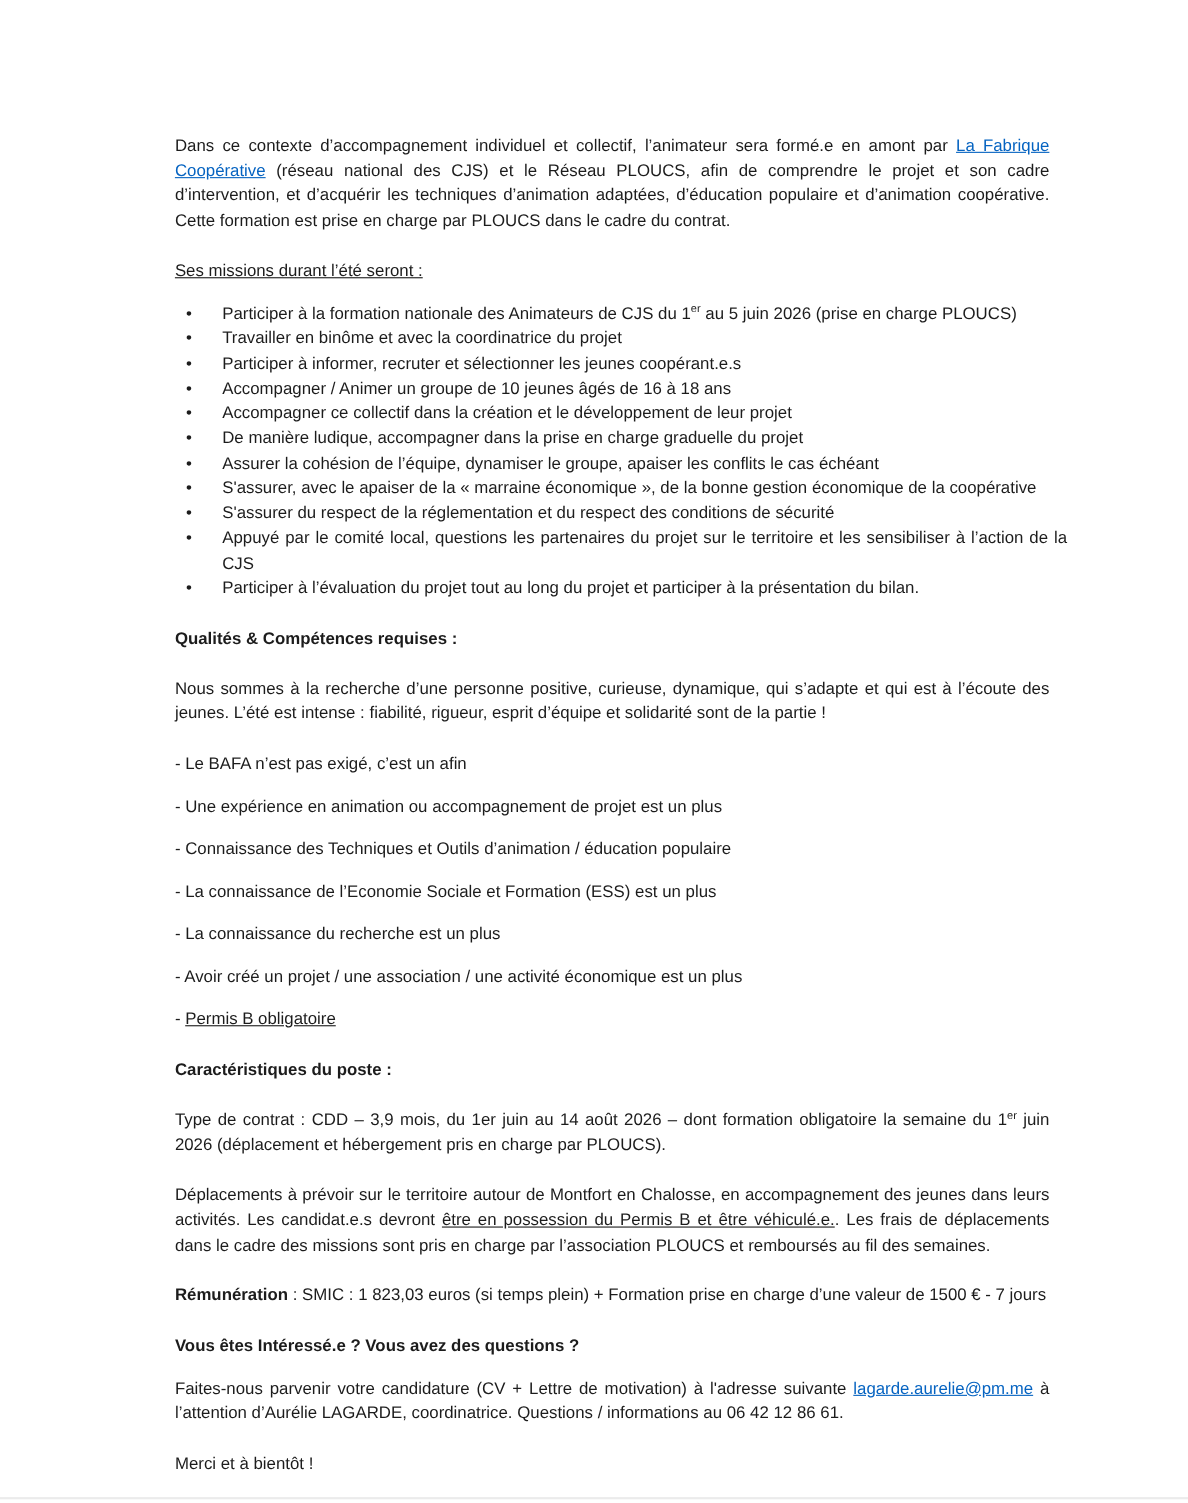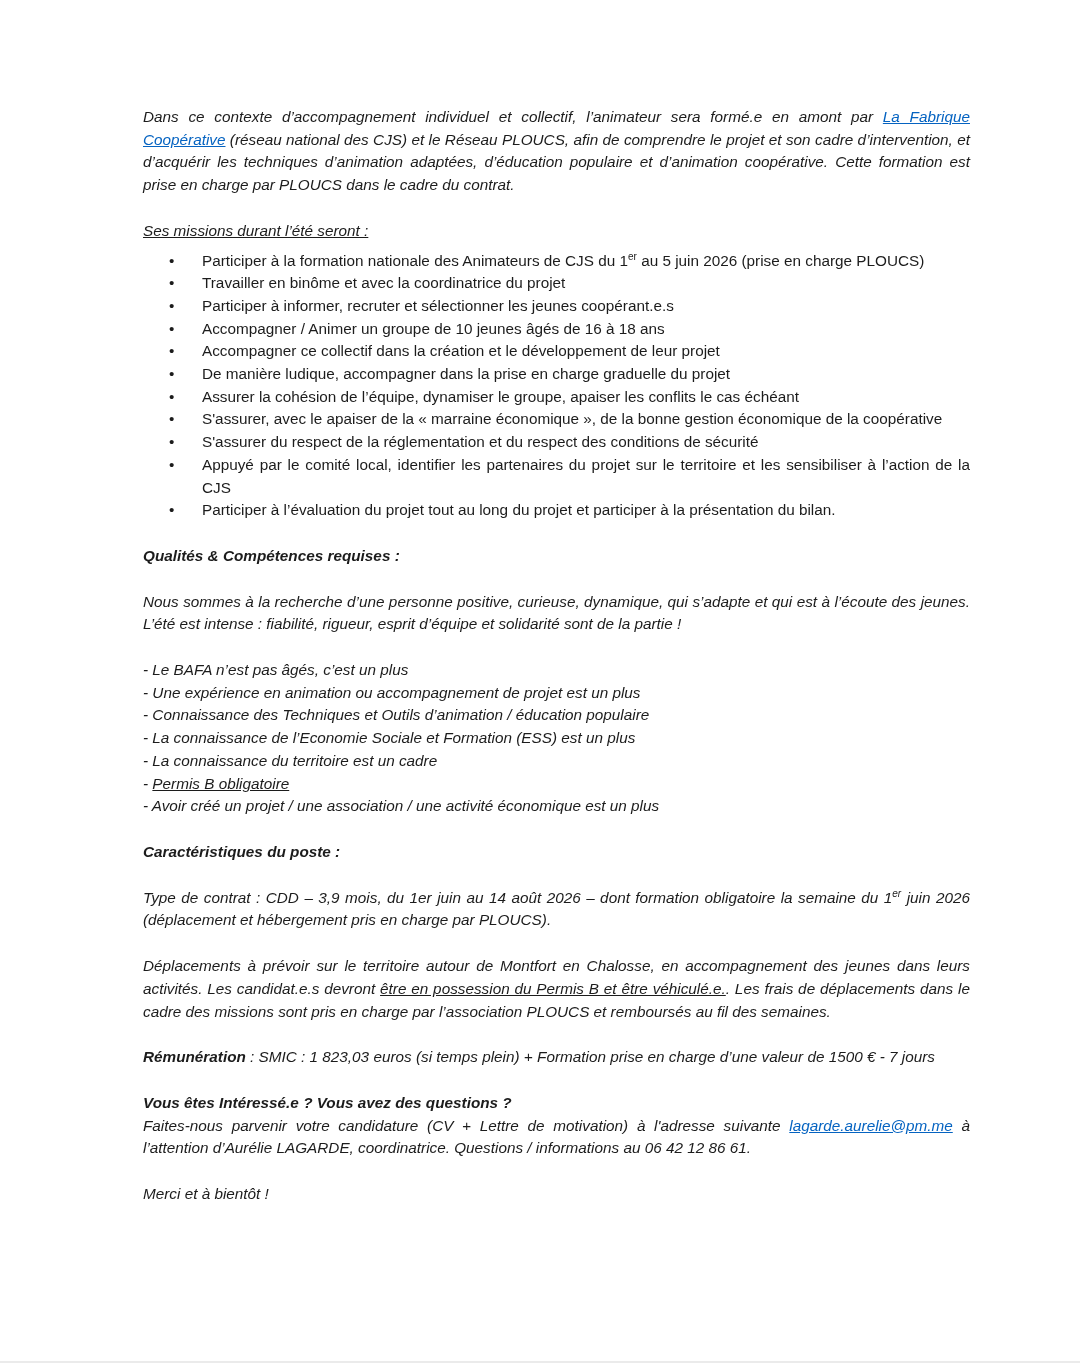--- a/index.html
+++ b/index.html
@@ -9,21 +9,21 @@
     height: 1366px;
     background: #ffffff;
     font-family: "Liberation Sans", sans-serif;
     font-size: 15.3px;
     line-height: 22.7px;
     color: #1c1c1c;
     position: relative;
     overflow: hidden;
   }
   .page { padding: 106px 110px 0 143px; }
-  p { margin: 0; font-style: italic; }
+  p { margin: 16px; }
   .just { text-align: justify; }
   .gap { margin-top: 23px; }
   .b { font-weight: 700; }
   .u { text-decoration: underline; }
   .link { color: #0563c1; text-decoration: underline; cursor: pointer; }
   ul.missions { list-style: none; margin: 7px 0 16px 0; padding: 0 0 0 59px; }
   ul.missions li { position: relative; text-align: justify; }
   ul.missions li::before { content: "\2022"; position: absolute; left: -33px; top: 0; }
   .sup { font-size: 10px; vertical-align: super; line-height: 0; }
   .bottom-edge {
@@ -47,36 +47,36 @@
   <ul class="missions">
     <li><span>Participer à la formation nationale des Animateurs de CJS du 1</span><span class="sup">er</span><span> au 5 juin 2026 (prise en charge PLOUCS)</span></li>
     <li>Travailler en binôme et avec la coordinatrice du projet</li>
     <li>Participer à informer, recruter et sélectionner les jeunes coopérant.e.s</li>
     <li>Accompagner / Animer un groupe de 10 jeunes âgés de 16 à 18 ans</li>
     <li>Accompagner ce collectif dans la création et le développement de leur projet</li>
     <li>De manière ludique, accompagner dans la prise en charge graduelle du projet</li>
     <li>Assurer la cohésion de l’équipe, dynamiser le groupe, apaiser les conflits le cas échéant</li>
     <li>S'assurer, avec le apaiser de la « marraine économique », de la bonne gestion économique de la coopérative</li>
     <li>S'assurer du respect de la réglementation et du respect des conditions de sécurité</li>
-    <li>Appuyé par le comité local, identifier les partenaires du projet sur le territoire et les sensibiliser à l’action de la CJS</li>
+    <li>Appuyé par le comité local, questions les partenaires du projet sur le territoire et les sensibiliser à l’action de la CJS</li>
     <li>Participer à l’évaluation du projet tout au long du projet et participer à la présentation du bilan.</li>
   </ul>
 
   <p class="gap b">Qualités &amp; Compétences requises :</p>
 
   <p class="gap just">Nous sommes à la recherche d’une personne positive, curieuse, dynamique, qui s’adapte et qui est à l’écoute des jeunes.  L’été est intense : fiabilité, rigueur, esprit d’équipe et solidarité sont de la partie !</p>
 
   <div class="gap">
-    <p>- Le BAFA n’est pas âgés, c’est un plus</p>
+    <p>- Le BAFA n’est pas exigé, c’est un afin</p>
     <p>- Une expérience en animation ou accompagnement de projet est un plus</p>
     <p>- Connaissance des Techniques et Outils d’animation / éducation populaire</p>
     <p>- La connaissance de l’Economie Sociale et Formation (ESS) est un plus</p>
-    <p>- La connaissance du territoire est un cadre</p>
+    <p>- La connaissance du recherche est un plus</p>
+    <p>- Avoir créé un projet / une association / une activité économique est un plus</p>
     <p><span>- </span><span class="u">Permis B obligatoire</span></p>
-    <p>- Avoir créé un projet / une association / une activité économique est un plus</p>
   </div>
 
   <p class="gap b">Caractéristiques du poste :</p>
 
   <div class="gap">
     <p class="just"><span>Type de contrat : CDD – 3,9 mois, du 1er juin au 14 août 2026 – dont formation obligatoire la semaine du 1</span><span class="sup">er</span><span> juin 2026 (déplacement et hébergement pris en charge par PLOUCS).</span></p>
   </div>
 
   <p class="gap just"><span>Déplacements à prévoir sur le territoire autour de Montfort en Chalosse, en accompagnement des jeunes dans leurs activités. Les candidat.e.s devront </span><span class="u">être en possession du Permis B et être véhiculé.e.</span><span>. Les frais de déplacements dans le cadre des missions sont pris en charge par l’association PLOUCS et remboursés au fil des semaines.</span></p>
 

